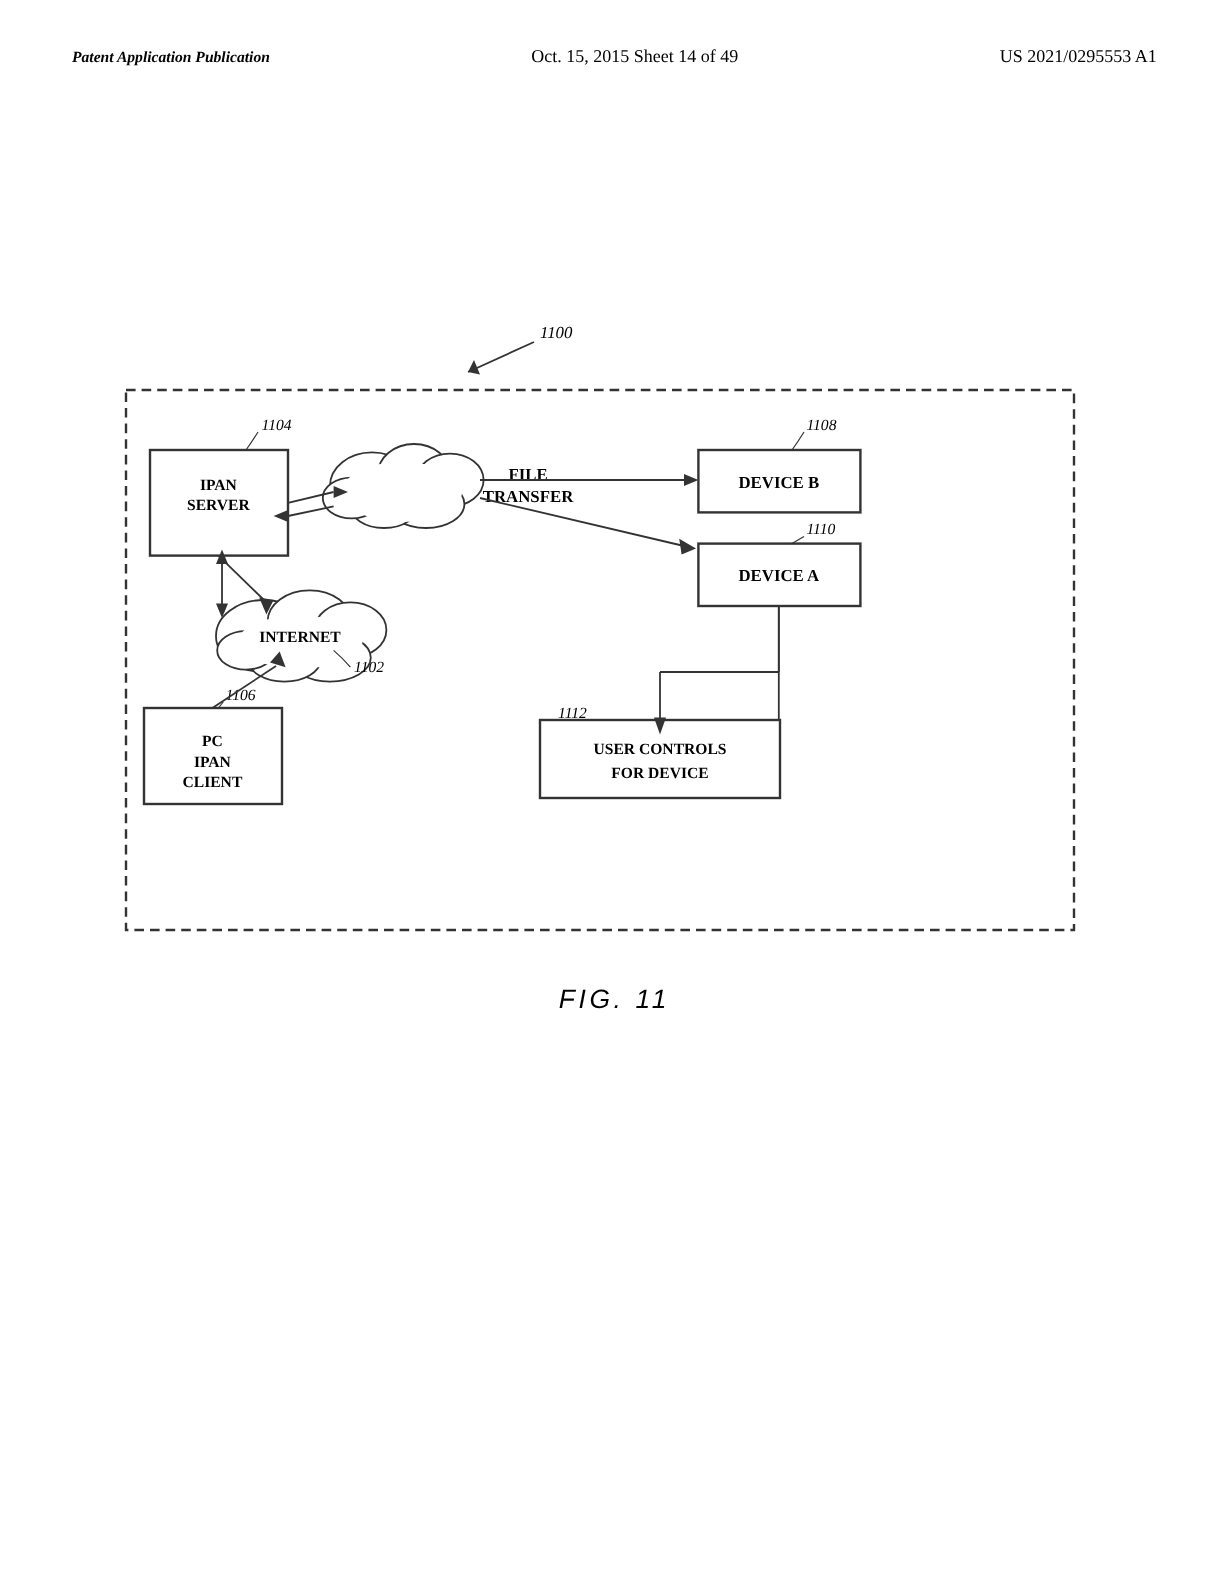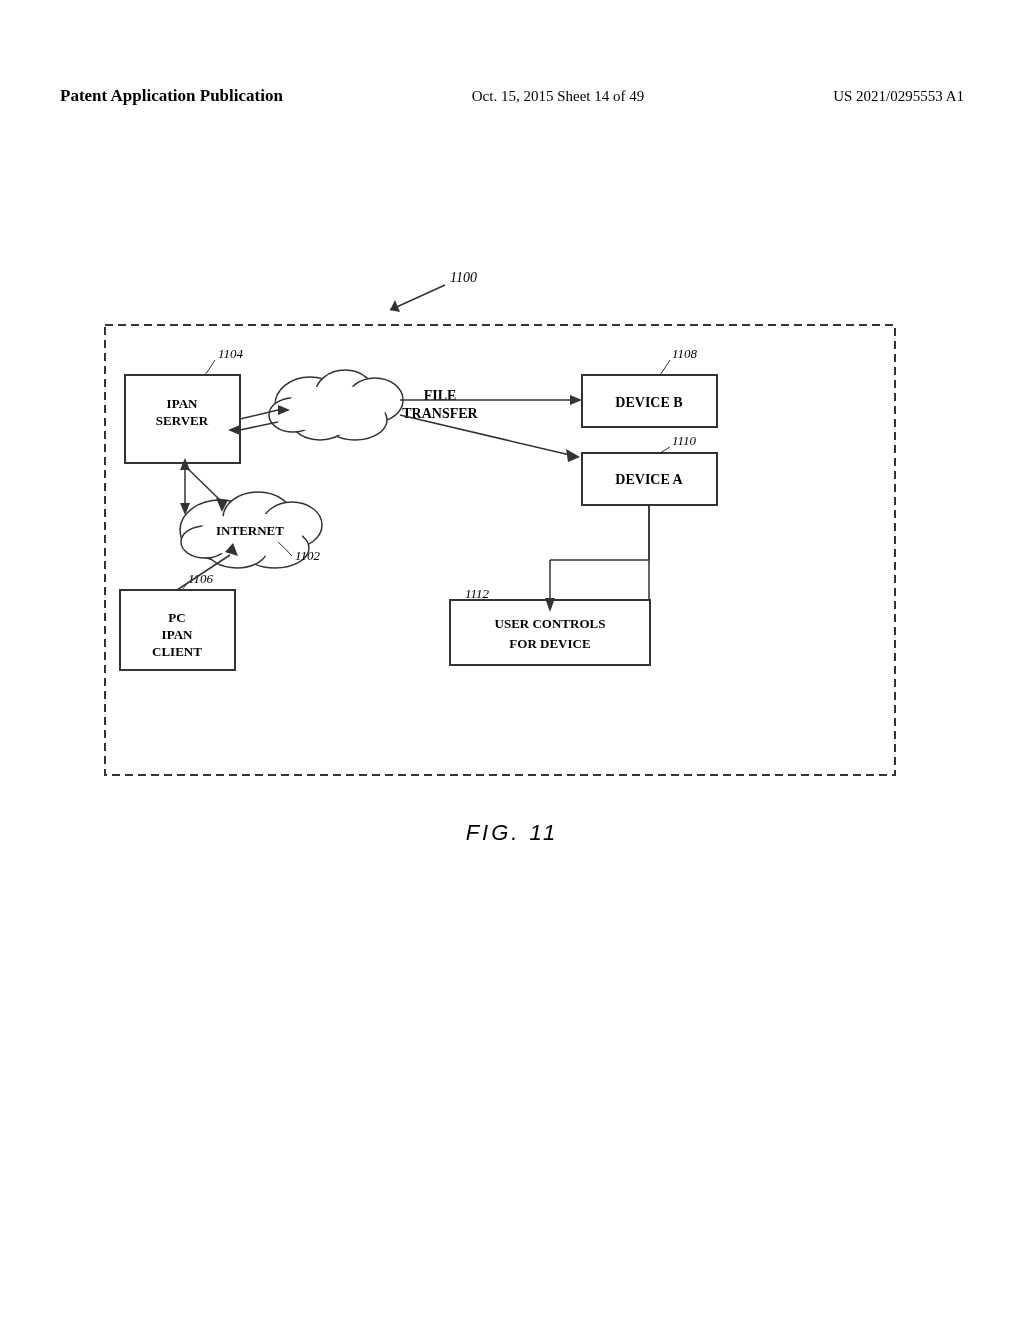--- a/index.html
+++ b/index.html
@@ -23,27 +23,27 @@
     
     .header {
       display: flex;
       justify-content: space-between;
       align-items: baseline;
       border-bottom: none;
       margin-bottom: 10px;
     }
 
     .header-left {
-      font-size: 17px;
+      font-size: 13px;
       font-weight: bold;
+      font-style: italic;
     }
 
     .header-center {
       font-size: 15px;
-      margin-top: 48px;
     }
 
     .header-right {
       font-size: 15px;
     }
 
     
     .svg-overlay {
       position: absolute;
       top: 0;

